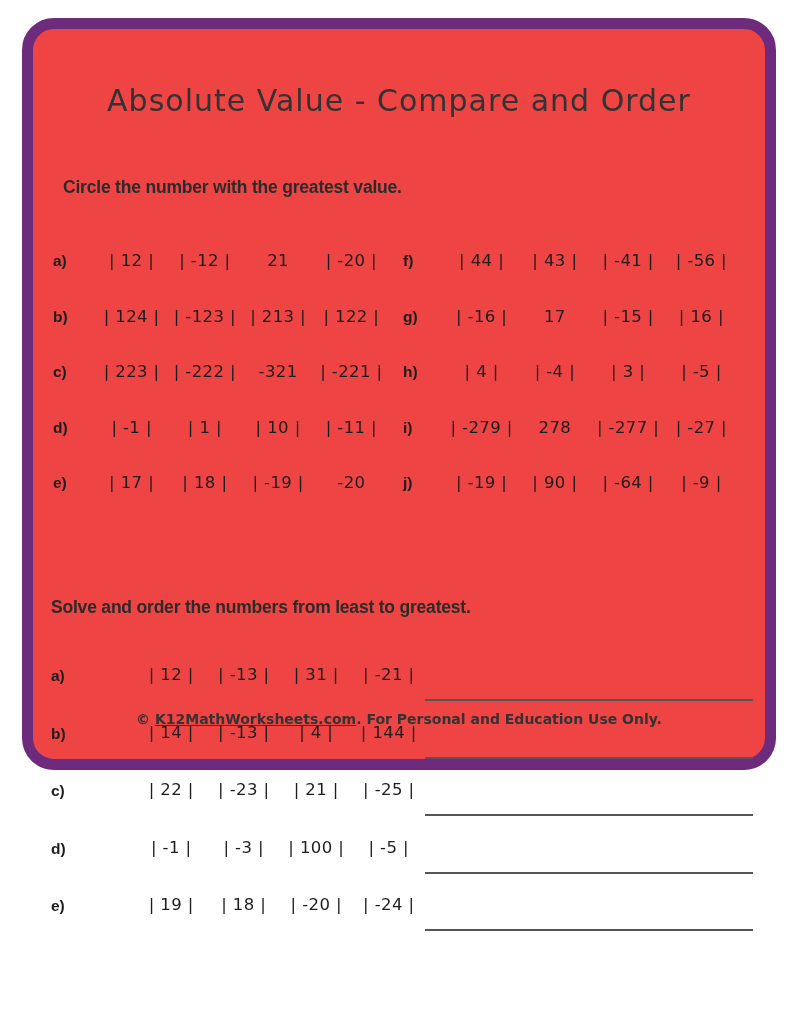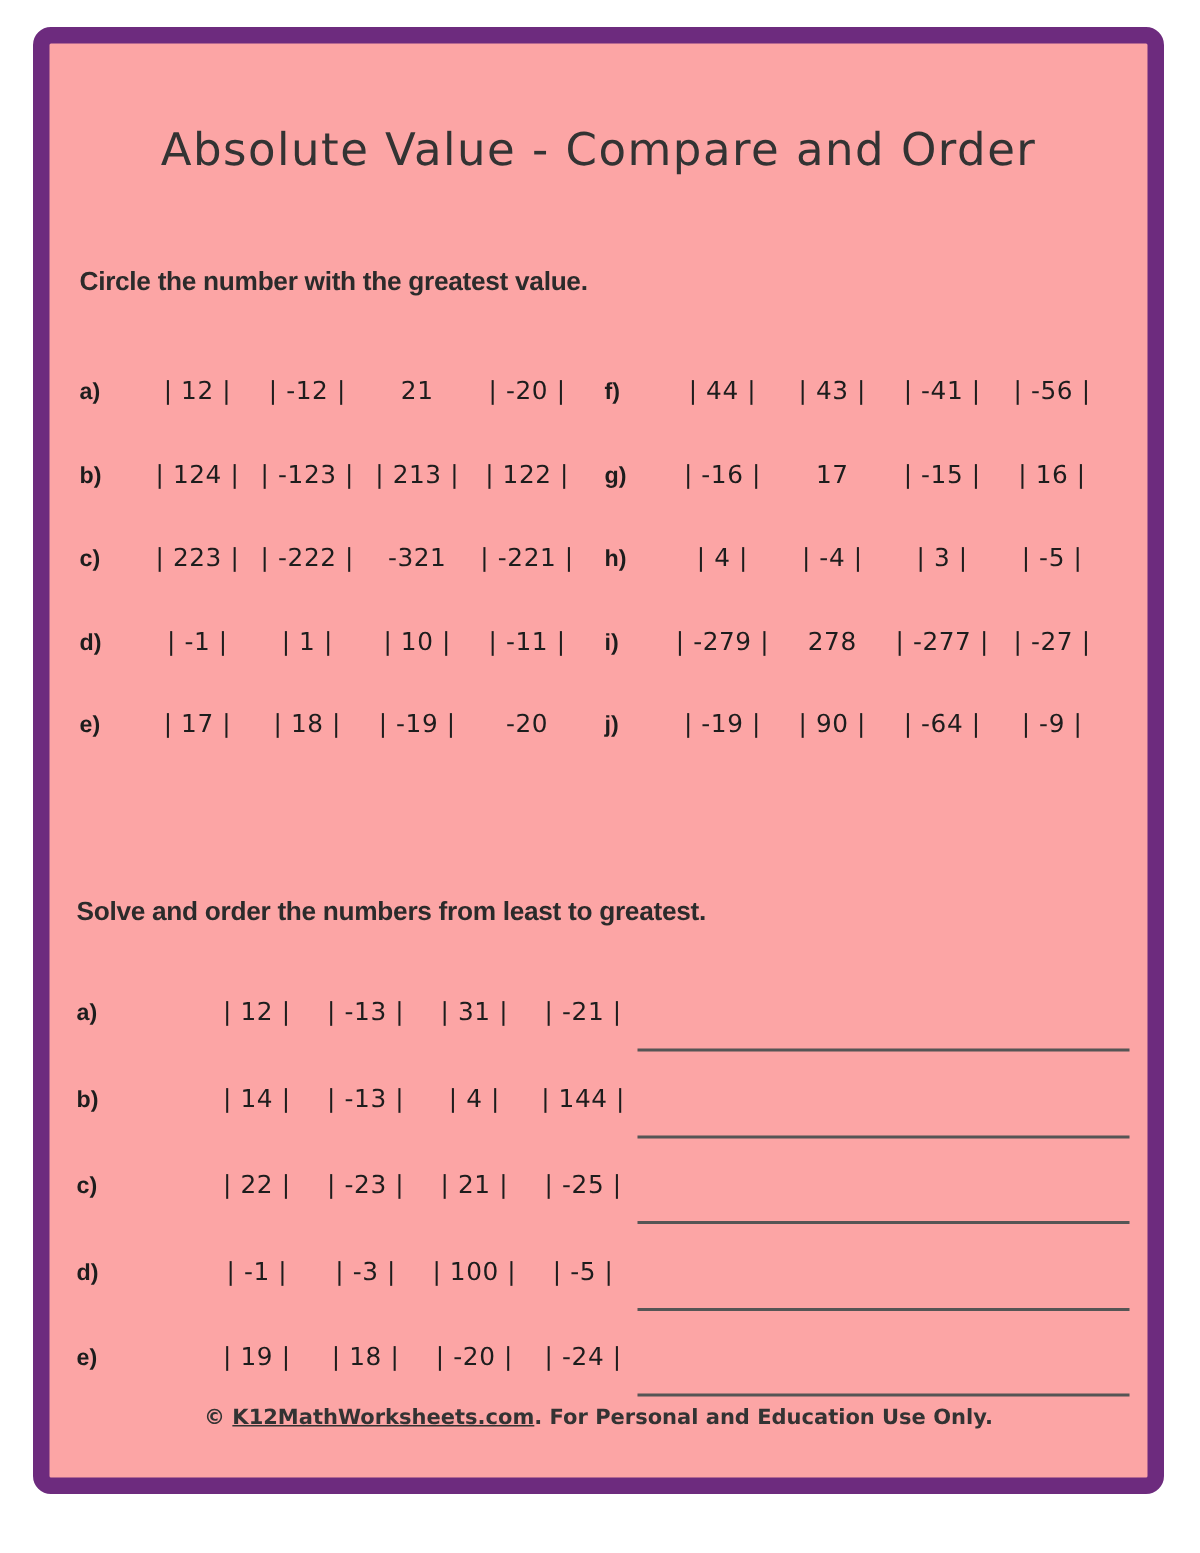--- a/index.html
+++ b/index.html
@@ -15,24 +15,24 @@
     font-family: "DejaVu Sans", "Liberation Sans", sans-serif;
     overflow: hidden;
   }
 
   
   .sheet-frame {
     position: absolute;
     left: 22px;
     top: 18px;
     width: 754px;
-    height: 978px;
+    height: 752px;
     border: 11px solid #6d2b7e;
-    border-radius: 12px;
-    background: #fca5a5;
+    border-radius: 32px;
+    background: #ef4444;
   }
 
   .sheet-inner {
     position: absolute;
     left: 0; top: 0; right: 0; bottom: 0;
   }
 
   
   .page-title {
     position: absolute;
@@ -49,21 +49,21 @@
 
   
   .section-heading {
     position: absolute;
     font-size: 17.5px;
     font-weight: bold;
     color: #2b2b2b;
     letter-spacing: -0.2px;
     font-family: "Liberation Sans", "DejaVu Sans", sans-serif;
   }
-  #heading-1 { left: 20px; top: 148px; text-align: right; }
+  #heading-1 { left: 30px; top: 148px; text-align: right; }
   #heading-2 { left: 18px; top: 568px; }
 
   
   .s1-col {
     position: absolute;
     width: 335px;
   }
   #s1-col-left  { left: 20px;  top: 222px; }
   #s1-col-right { left: 370px; top: 222px; }
 

